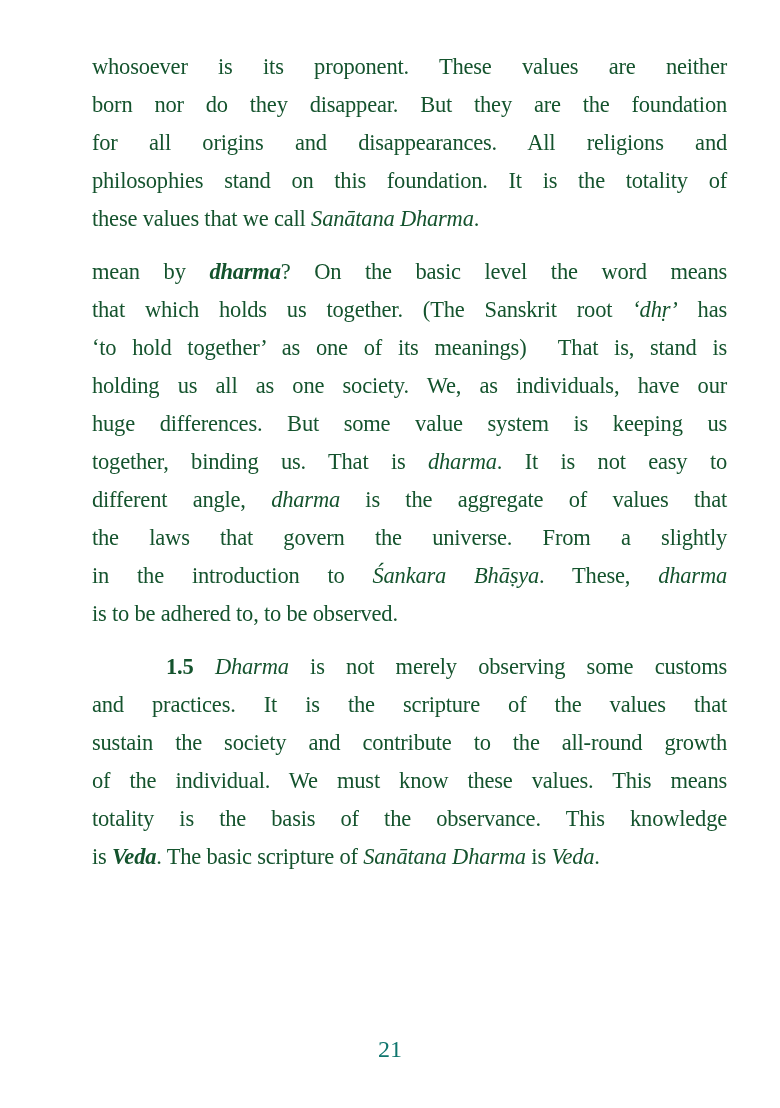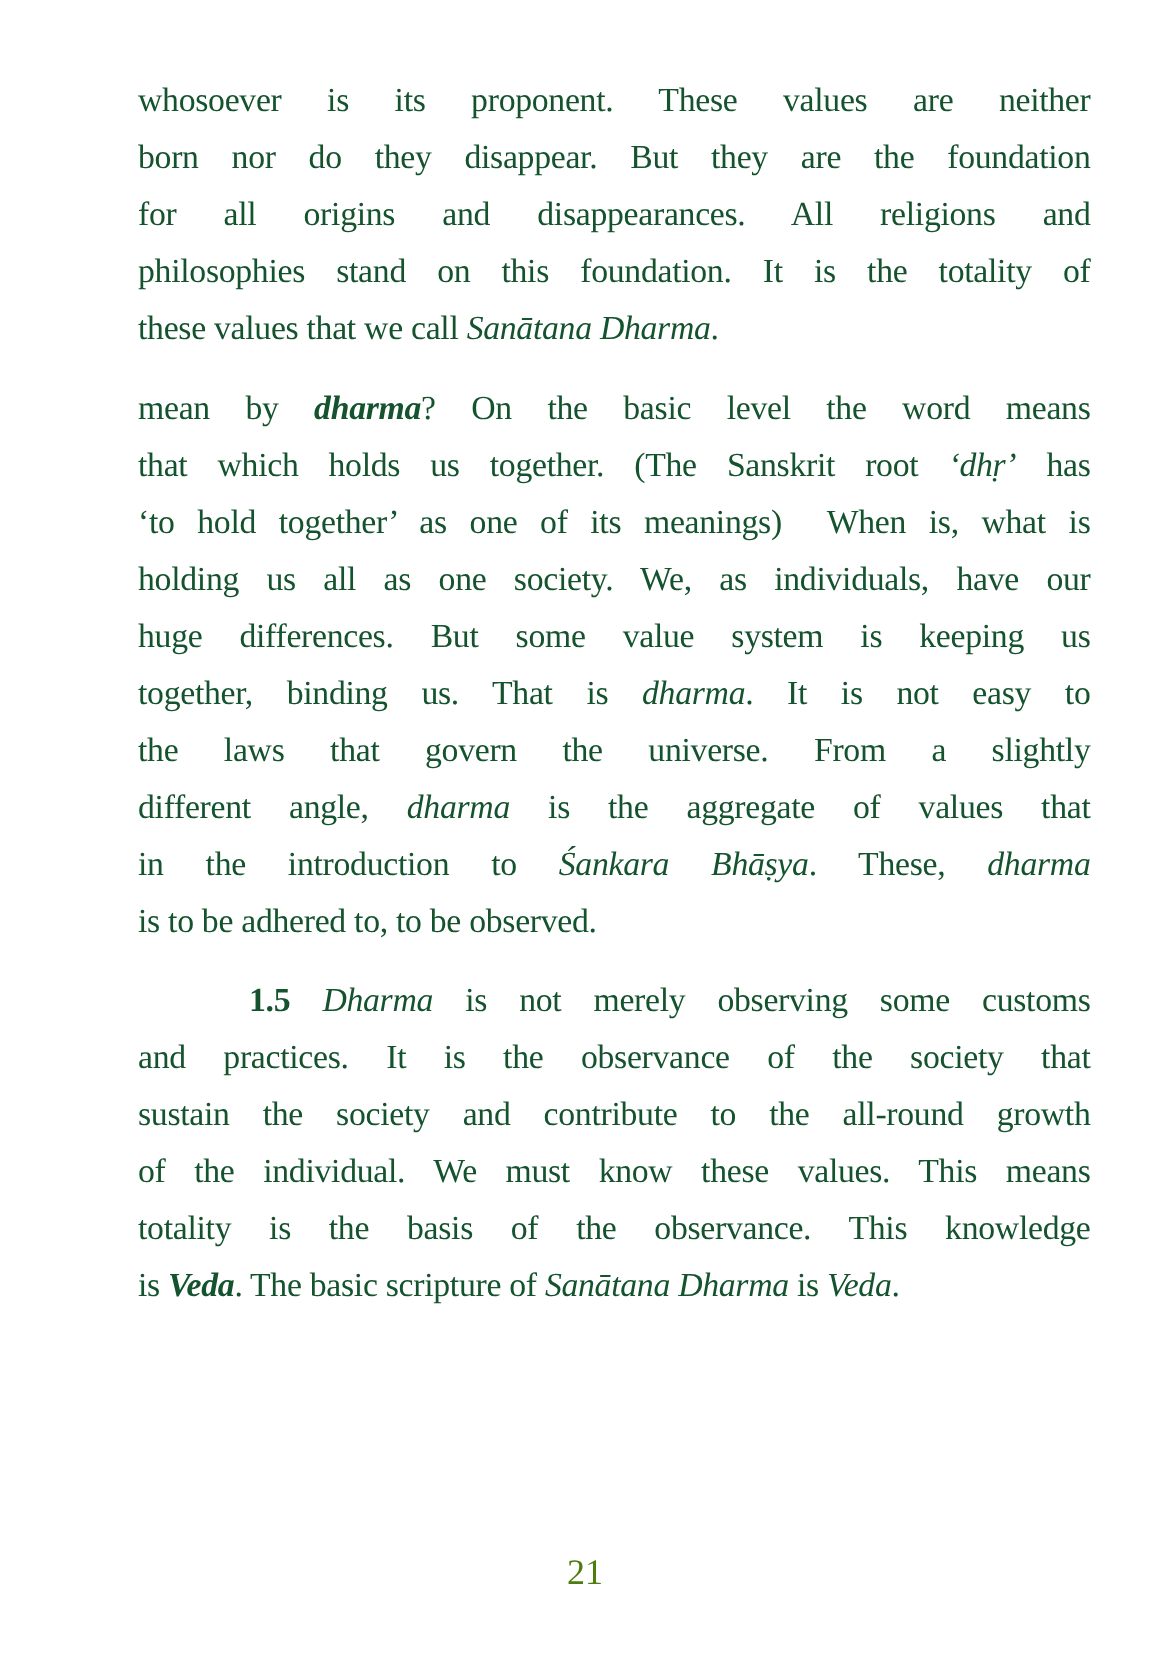--- a/index.html
+++ b/index.html
@@ -16,48 +16,48 @@
   }
   .para { margin: 0; }
   .para + .para { margin-top: 15px; }
   .line { display: block; text-align: justify; text-align-last: justify; height: 38px; white-space: nowrap; }
   .line.last { text-align-last: left; }
   .line span { white-space: pre; }
   em { font-style: italic; }
   b { font-weight: bold; }
   .pnum {
     position: absolute; left: 0; width: 780px; top: 1036px; text-align: center;
-    font-family: "Liberation Serif", serif; font-size: 24px; color: #4d7c0f;
+    font-family: "Liberation Serif", serif; font-size: 24px; color: #0f766e;
   }
 </style>
 </head>
 <body>
 
 <div class="page" id="page">
     <div class="para">
       <div class="line"><span>whosoever is its proponent. These values are neither</span></div>
       <div class="line"><span>born nor do they disappear. But they are the foundation</span></div>
       <div class="line"><span>for all origins and disappearances. All religions and</span></div>
       <div class="line"><span>philosophies stand on this foundation. It is the totality of</span></div>
       <div class="line last"><span>these values that we call </span><em>Sanātana Dharma</em><span>.</span></div>
     </div>
     <div class="para">
       <div class="line"><span>mean by </span><b style="font-style: italic;">dharma</b><span>? On the basic level the word means</span></div>
       <div class="line"><span>that which holds us together. (The Sanskrit root </span><em>‘dhṛ’</em><span> has</span></div>
-      <div class="line"><span>‘to hold together’ as one of its meanings)  When is, what is</span></div>
+      <div class="line"><span>‘to hold together’ as one of its meanings)  That is, stand is</span></div>
       <div class="line"><span>holding us all as one society. We, as individuals, have our</span></div>
       <div class="line"><span>huge differences. But some value system is keeping us</span></div>
       <div class="line"><span>together, binding us. That is </span><em>dharma</em><span>. It is not easy to</span></div>
+      <div class="line"><span>different angle, </span><em>dharma</em><span> is the aggregate of values that</span></div>
       <div class="line"><span>the laws that govern the universe. From a slightly</span></div>
-      <div class="line"><span>different angle, </span><em>dharma</em><span> is the aggregate of values that</span></div>
       <div class="line" style="word-spacing: 0.00223214px;"><span>in the introduction to </span><em>Śankara Bhāṣya</em><span>. These, </span><em>dharma</em></div>
       <div class="line last"><span>is to be adhered to, to be observed.</span></div>
     </div>
     <div class="para">
       <div class="line" style="padding-left: 74px;"><b>1.5</b><span> </span><em>Dharma</em><span> is not merely observing some customs</span></div>
-      <div class="line"><span>and practices. It is the observance of the society that</span></div>
+      <div class="line"><span>and practices. It is the scripture of the values that</span></div>
       <div class="line"><span>sustain the society and contribute to the all-round growth</span></div>
       <div class="line"><span>of the individual. We must know these values. This means</span></div>
       <div class="line"><span>totality is the basis of the observance. This knowledge</span></div>
       <div class="line last"><span>is </span><b style="font-style: italic;">Veda</b><span>. The basic scripture of </span><em>Sanātana Dharma</em><span> is </span><em>Veda</em><span>.</span></div>
     </div>
   </div>
 <div class="pnum">21</div>
 
 </body></html>

